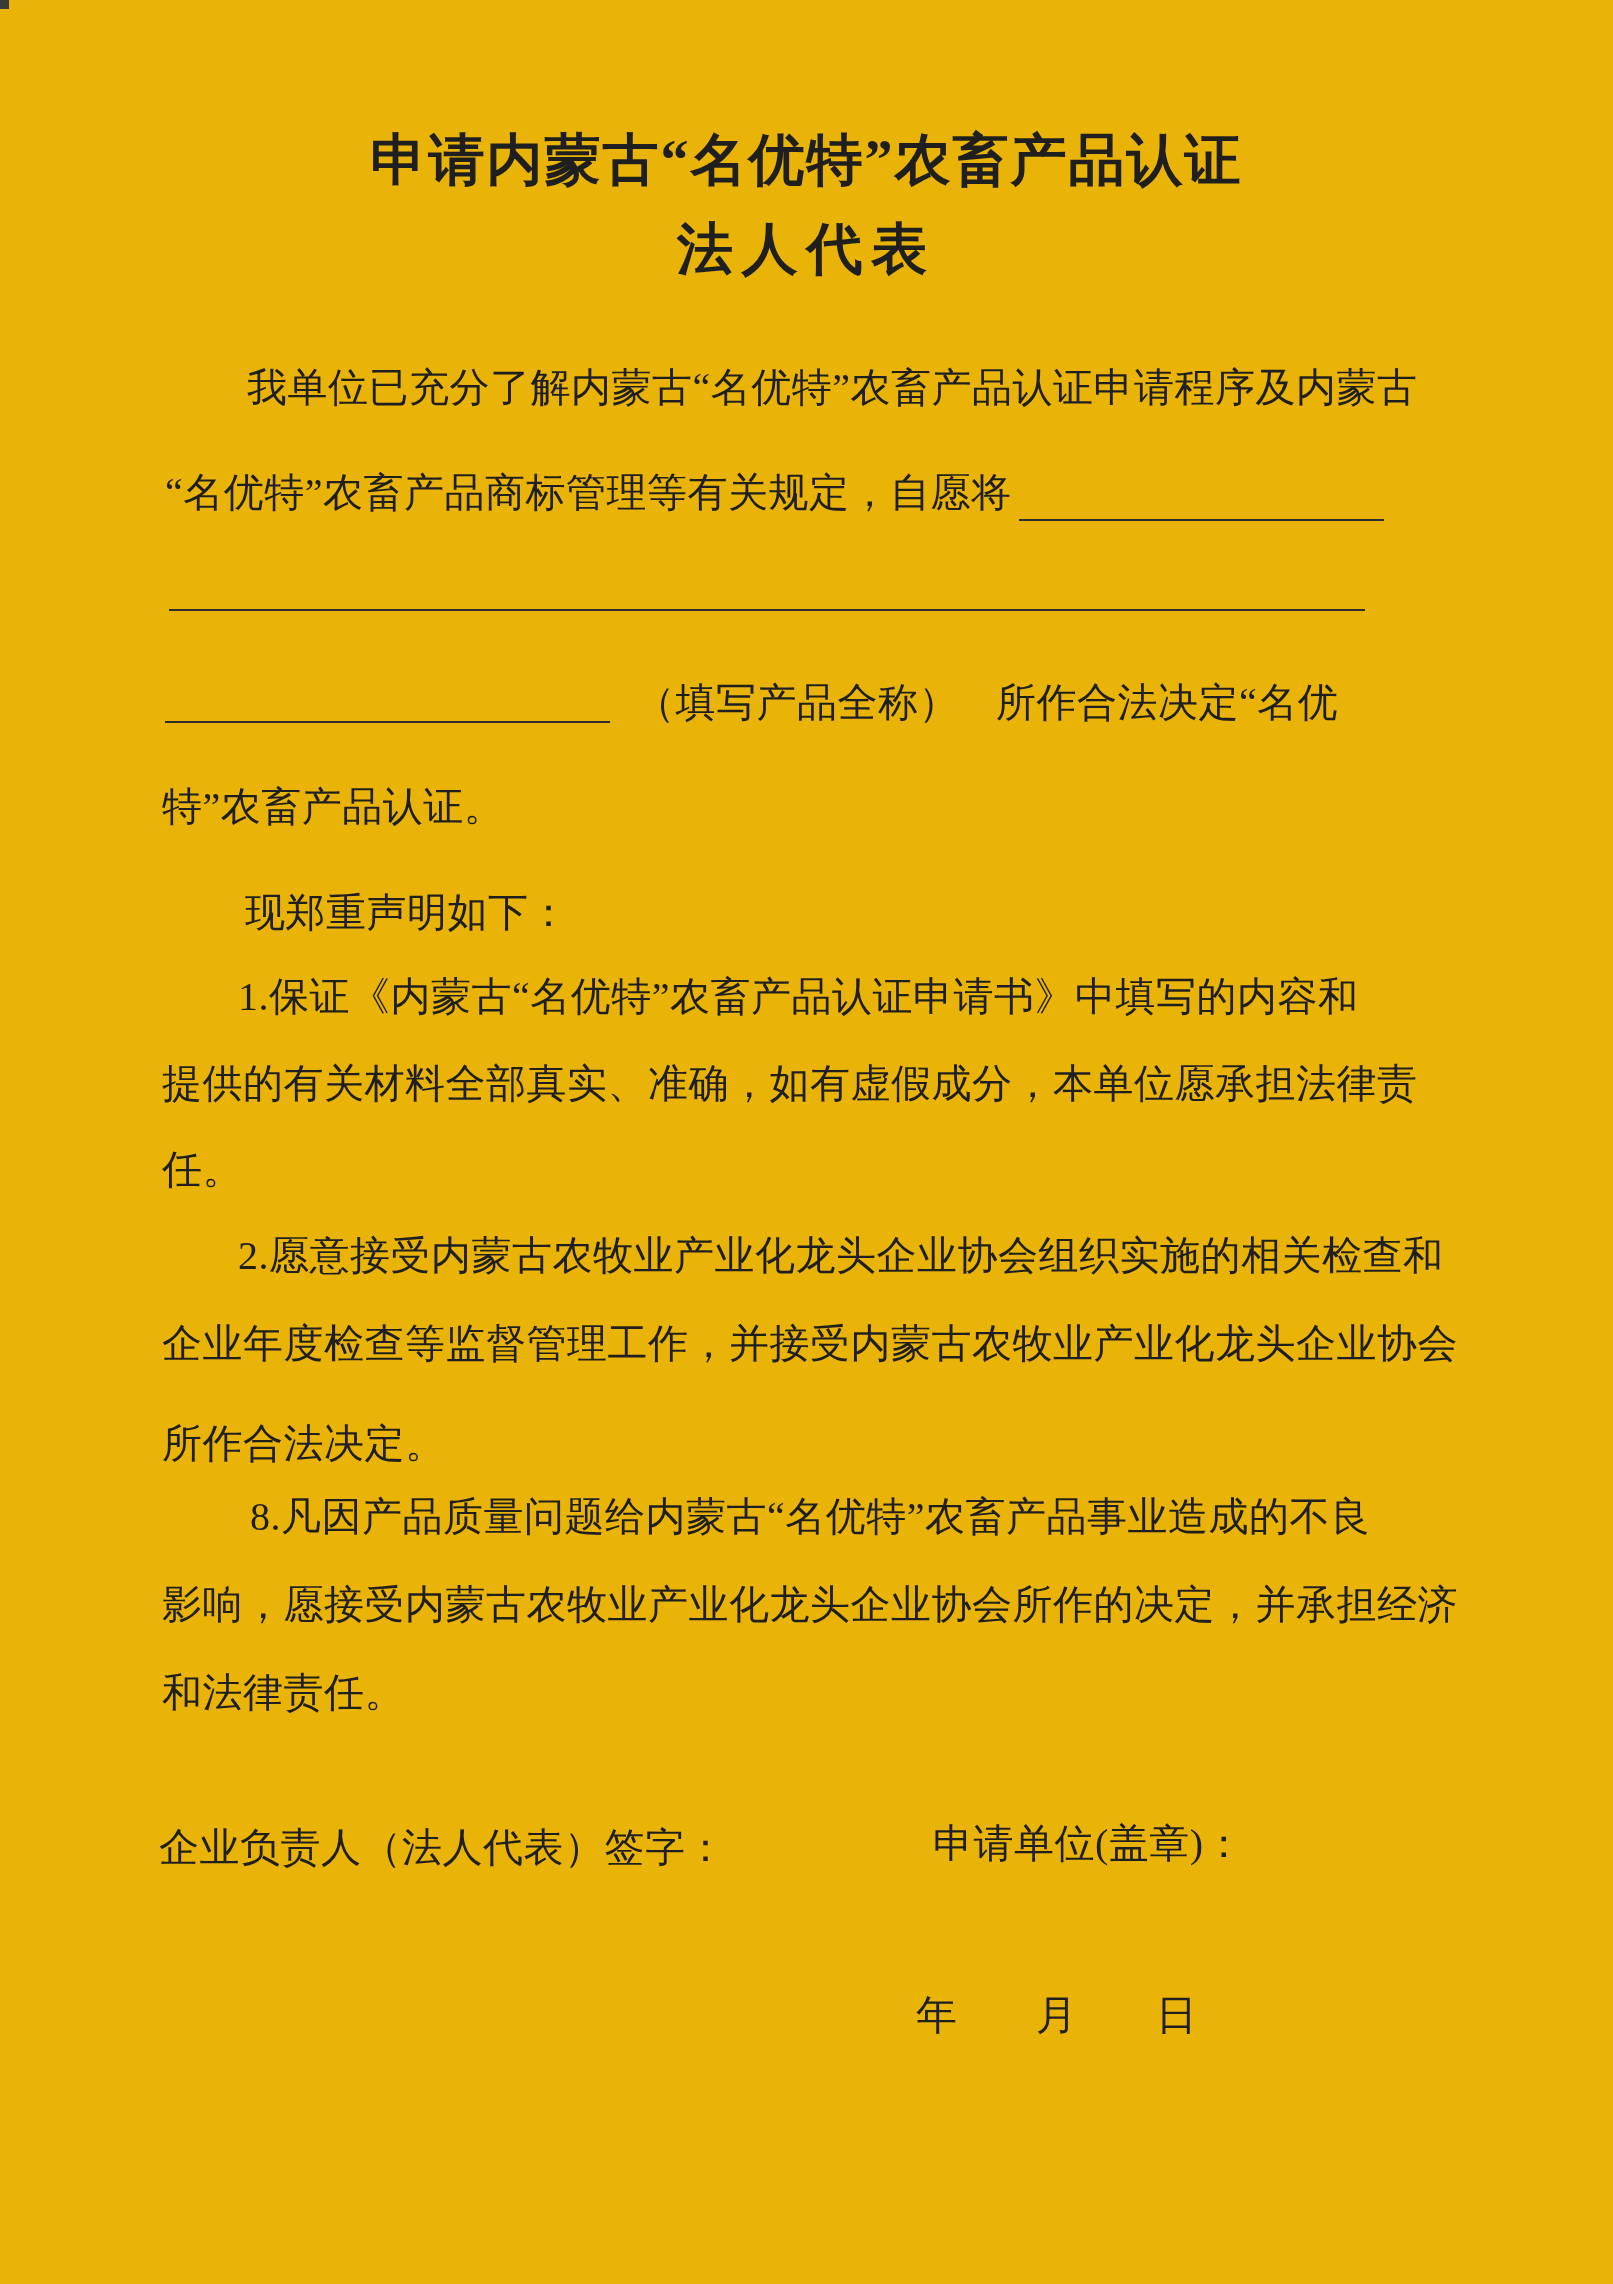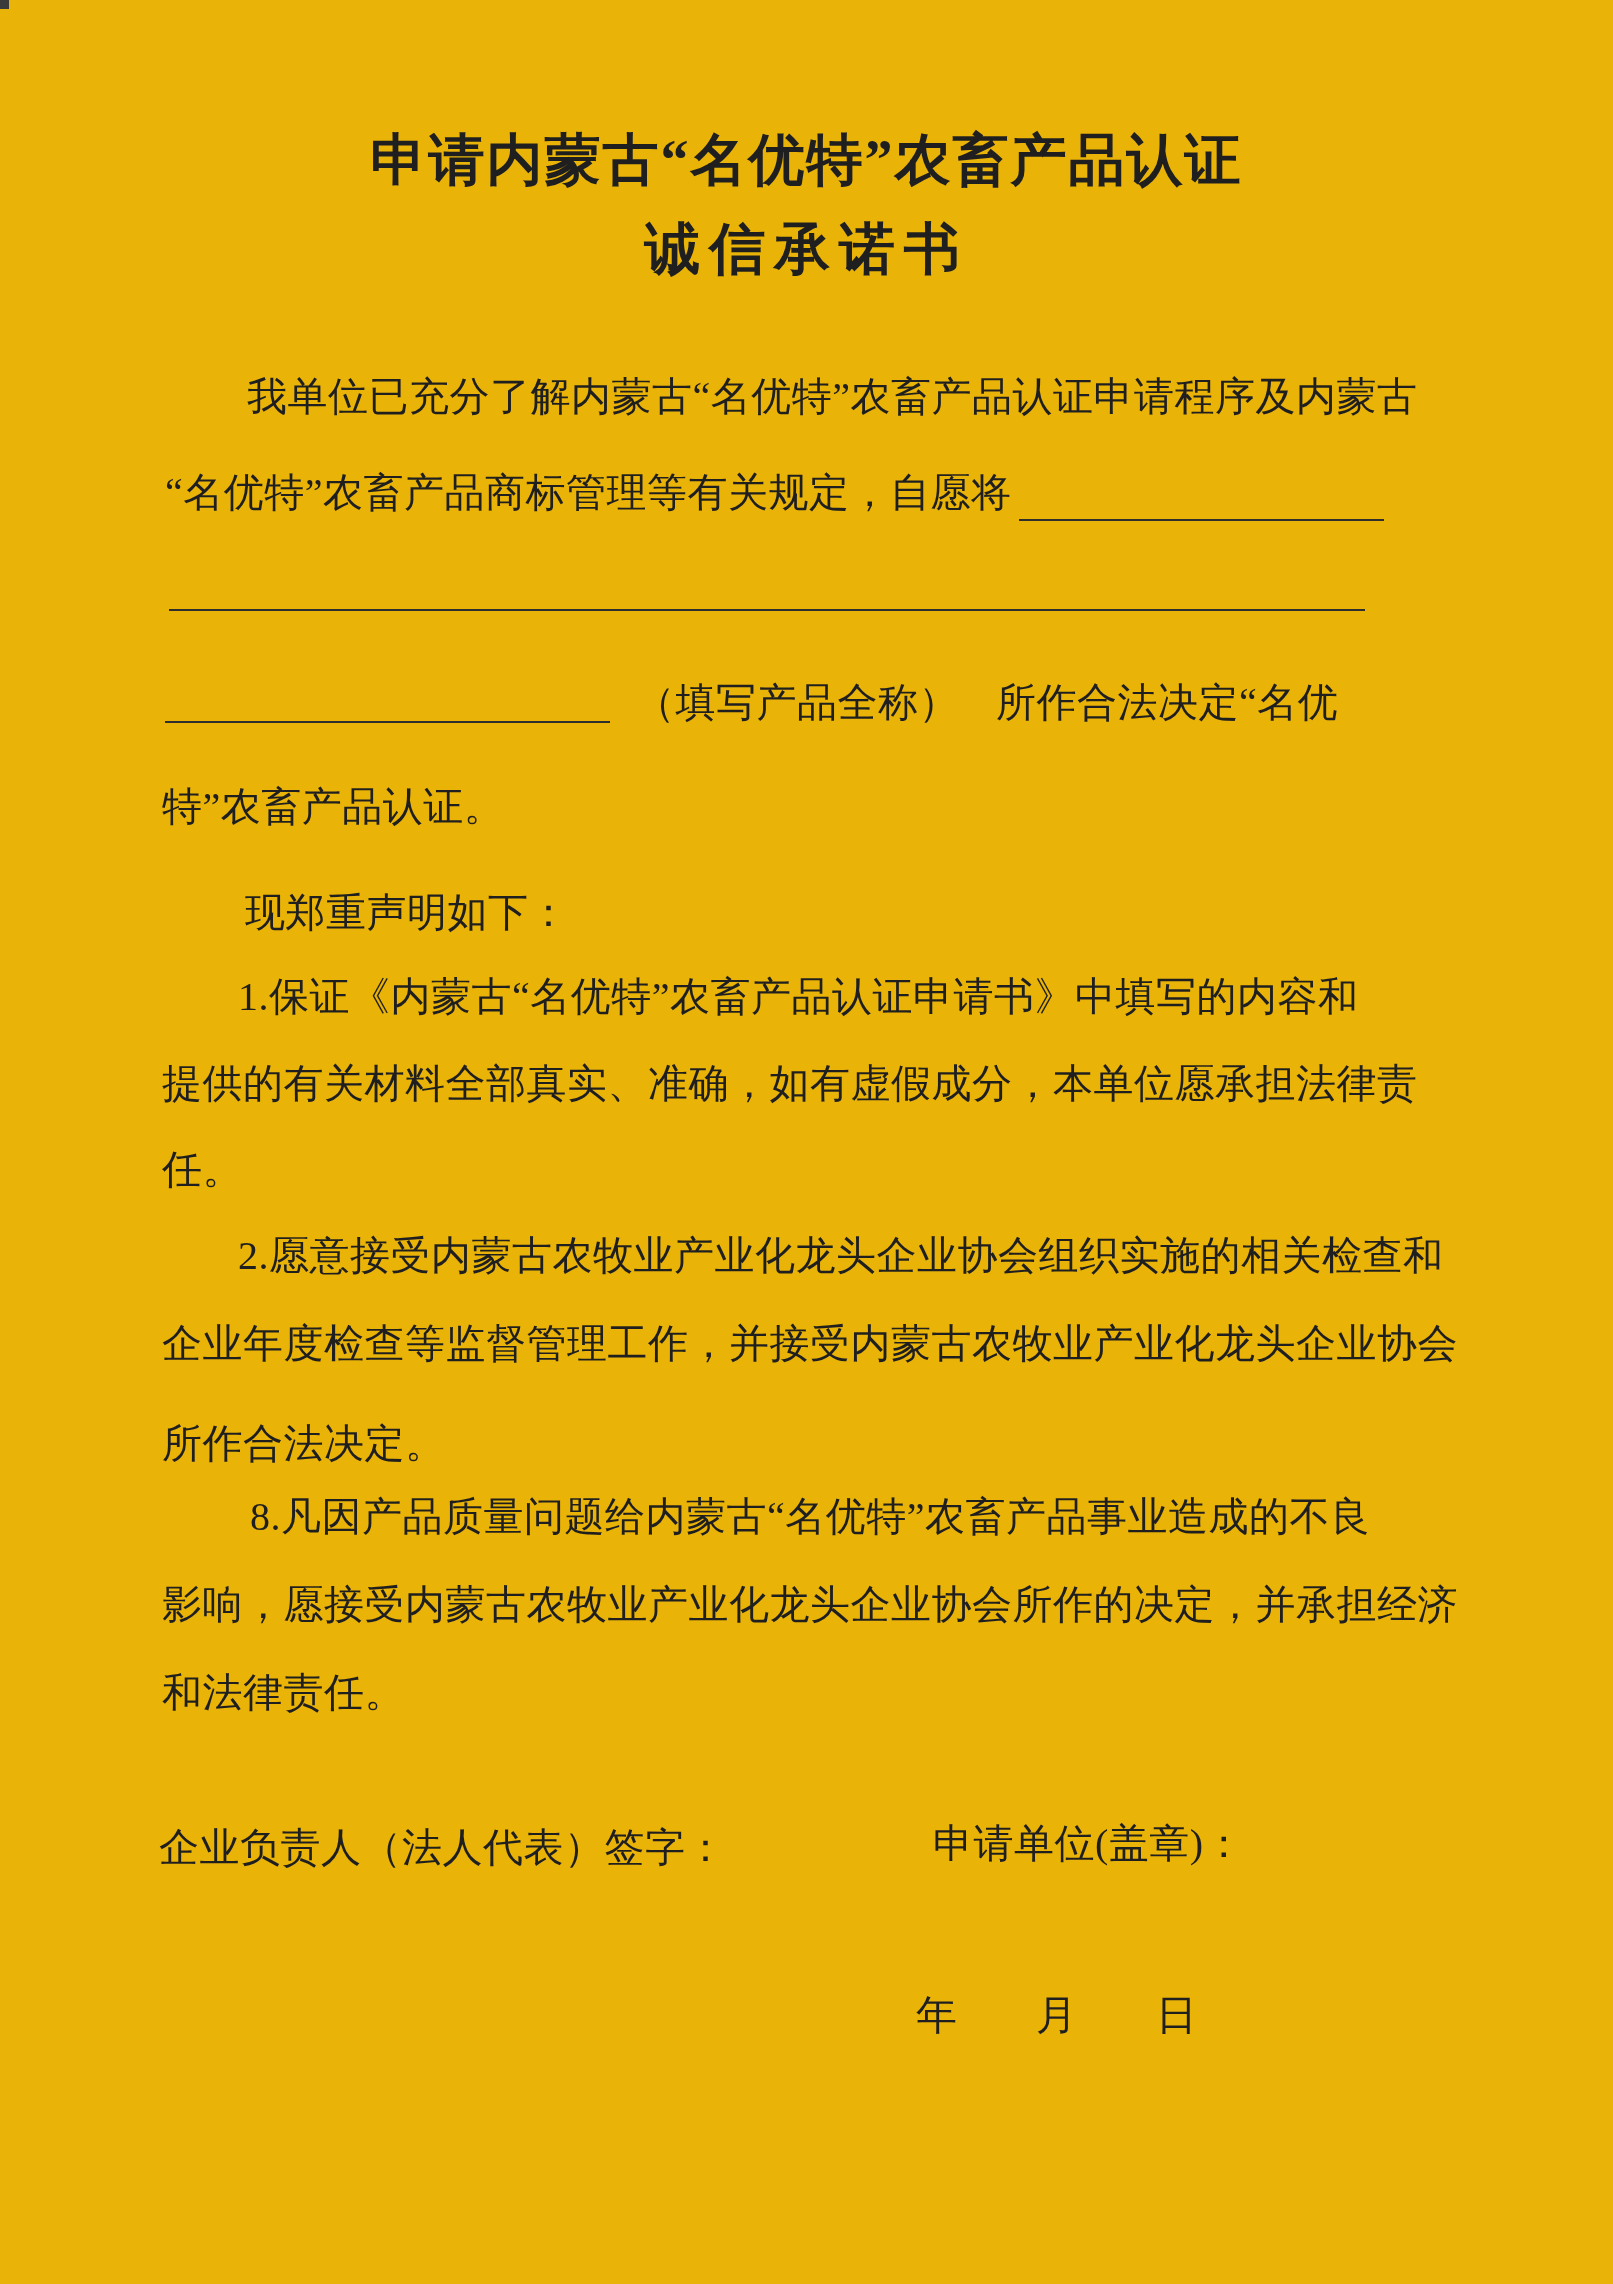--- a/index.html
+++ b/index.html
@@ -55,23 +55,23 @@
   }
 </style>
 </head>
 <body>
 
 <div class="page">
 
   <div class="corner-artifact"></div>
 
   <div class="title t1">申请内蒙古“名优特”农畜产品认证</div>
-  <div class="title t2">诚信承诺书</div>
+  <div class="title t2">法人代表</div>
 
-  <div class="ln" style="left:247px; top:374px">我单位已充分了解内蒙古“名优特”农畜产品认证申请程序及内蒙古</div>
+  <div class="ln" style="left:247px; top:365px">我单位已充分了解内蒙古“名优特”农畜产品认证申请程序及内蒙古</div>
 
   <div class="ln" style="left:165px; top:470px">“名优特”农畜产品商标管理等有关规定，自愿将</div>
 
   <div class="blank" style="left:1019px; top:519px; width:365px"></div>
 
   <div class="blank" style="left:169px; top:609px; width:1196px"></div>
 
   <div class="blank" style="left:165px; top:721px; width:445px"></div>
 
   <div class="ln" style="left:635px; top:680px">

